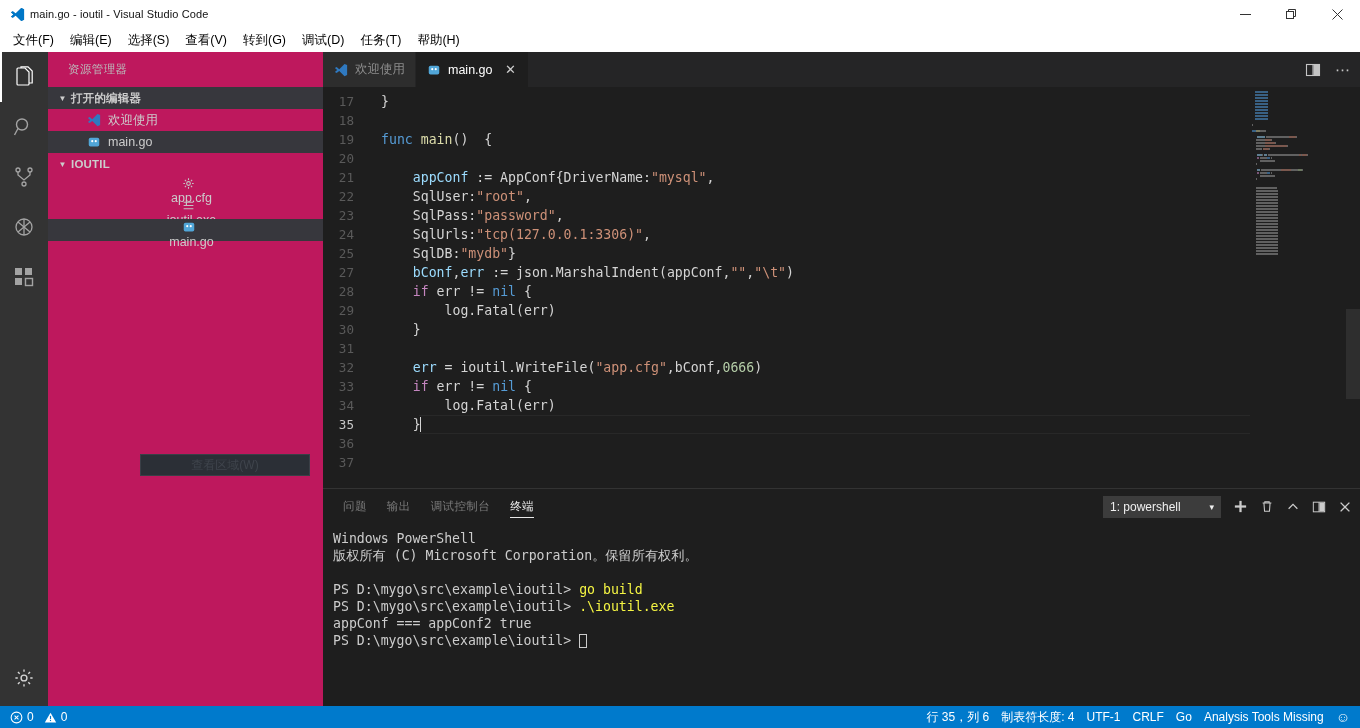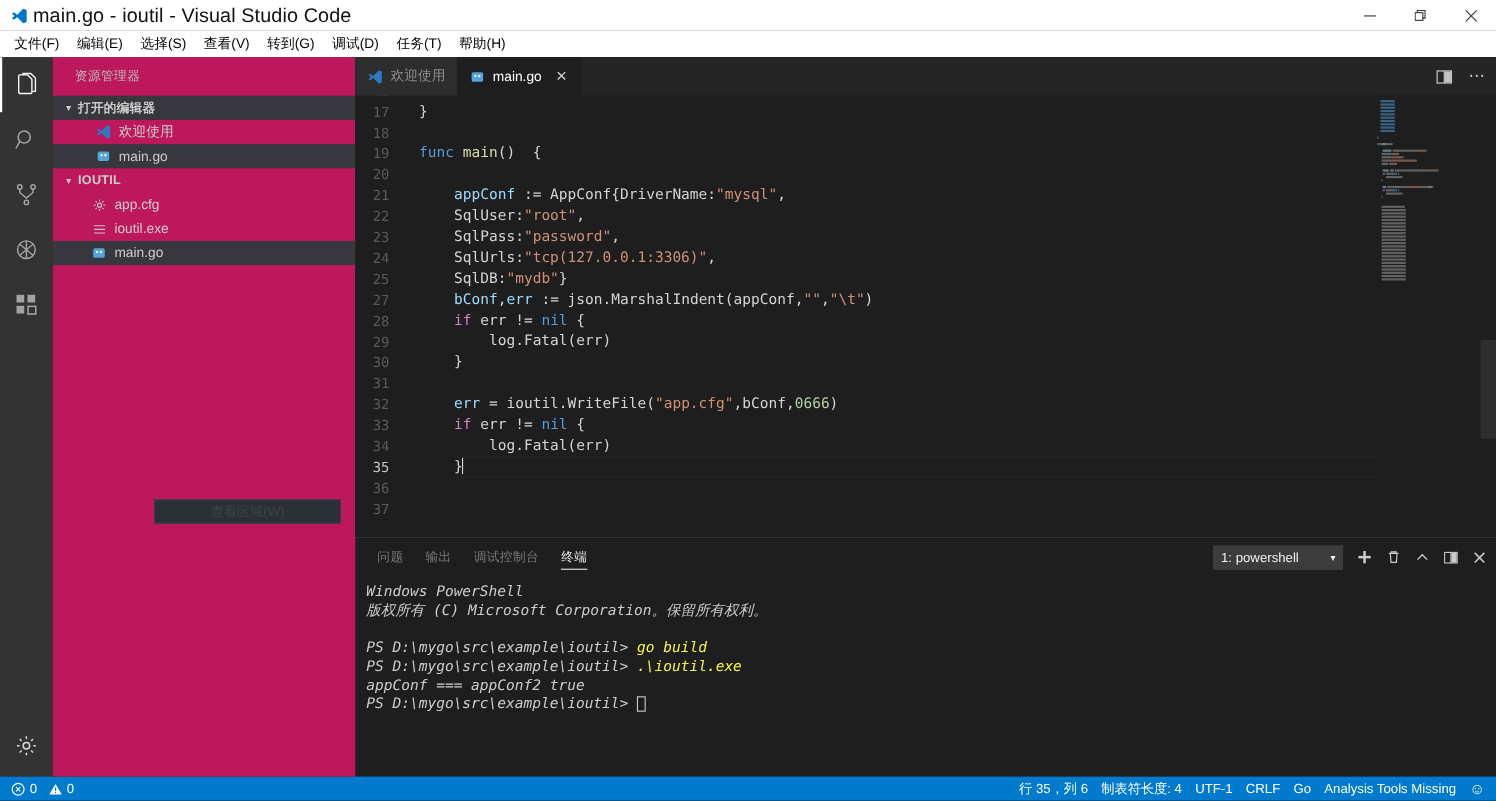--- a/index.html
+++ b/index.html
@@ -11,21 +11,21 @@
   }
   .app { position:relative; width:1360px; height:728px; display:flex; flex-direction:column; }
 
   
   .titlebar {
     height:28px; background:#ffffff; color:#000000;
     display:flex; align-items:center; flex:0 0 28px; position:relative;
   }
   .title-icon { width:26px; display:flex; align-items:center; justify-content:center; padding-left:8px;}
   .vscode-logo { width:15px; height:15px; position:relative; display:block; }
-  .title-text { font-size:18px; color:#111; margin-left:4px; letter-spacing:0.1px;}
+  .title-text { font-size:11px; color:#111; margin-left:4px; letter-spacing:0.1px;}
   .winctrls { position:absolute; right:0; top:0; height:28px; display:flex; }
   .winbtn { width:46px; height:28px; display:flex; align-items:center; justify-content:center; color:#222; }
 
   
   .menubar {
     height:24px; background:#ffffff; color:#000; display:flex; align-items:center;
     flex:0 0 24px; padding-left:5px; font-size:12.5px;
   }
   .menuitem { padding:2px 8px; line-height:20px; white-space:nowrap; }
 
@@ -59,21 +59,21 @@
   }
   .sb-section-header.opened { background:#37373d; }
   .twisty { width:13px; font-size:8px; color:#cccccc; display:inline-block; text-align:center; margin-right:2px;}
   .sb-row {
     height:22px; display:flex; align-items:center; font-size:12.5px; color:#cccccc;
     padding-left:8px; white-space:nowrap;
   }
   .sb-row.selected { background:#37373d; }
   .sb-row .ic { width:16px; height:16px; margin-right:6px; display:inline-flex; align-items:center; justify-content:center; flex:0 0 16px;}
   .indent-2 { padding-left:38px; }
-  .indent-1 { padding-left:34px; }
+  .indent-1 { padding-left:12px;flex-direction:column; }
   .ghost-btn {
     position:absolute; left:92px; top:402px; width:170px; height:22px;
     border:1px solid #3a3f46; background:#2b2f36; color:#3f444c;
     font-size:12px; display:flex; align-items:center; justify-content:center;
   }
 
   
   .editorgroup { flex:1 1 auto; display:flex; flex-direction:column; min-width:0; background:#1e1e1e; }
   .tabsbar { height:35px; background:#252526; display:flex; align-items:stretch; flex:0 0 35px; position:relative;}
   .tab {
@@ -119,21 +119,21 @@
   }
   .panel-tab.active { color:#e7e7e7; }
   .panel-tab.active:after {
     content:""; position:absolute; left:10px; right:10px; bottom:6px; height:1px; background:#e7e7e7;
   }
   .panel-actions { margin-left:auto; display:flex; align-items:center; gap:12px; padding-right:8px; color:#cccccc; }
   .term-select {
     background:#3c3c3c; color:#f0f0f0; font-size:12px; height:22px; min-width:118px;
     display:flex; align-items:center; padding:0 6px; border:1px solid #3c3c3c; justify-content:space-between; gap:8px;
   }
-  .panel-body { flex:1 1 auto; padding:6px 0 0 10px; overflow:hidden;font-style:italic; }
+  .panel-body { flex:1 1 auto; padding:6px 0 0 10px; overflow:hidden; }
   .term-line { font-family:"DejaVu Sans Mono", monospace; font-size:13.2px; line-height:17px; color:#cccccc; white-space:pre; }
   .t-cmd-yellow { color:#f5f543; }
   .t-block { display:inline-block; width:8px; height:14px; border:1px solid #cccccc; vertical-align:-3px;}
 
   
   .statusbar {
     height:22px; flex:0 0 22px; background:#007acc; color:#ffffff; display:flex; align-items:center;
     font-size:12px; padding:0 4px;
   }
   .sb-item { padding:0 6px; height:22px; display:flex; align-items:center; gap:4px; white-space:nowrap;}

